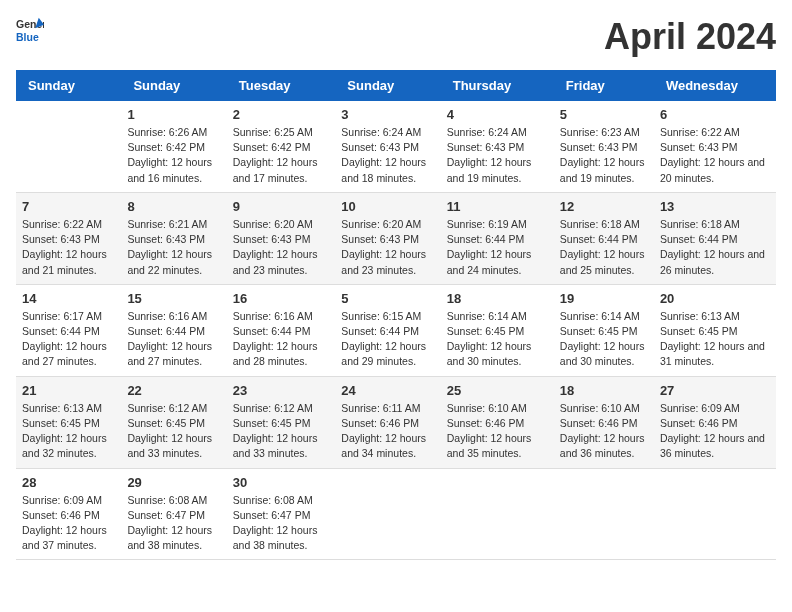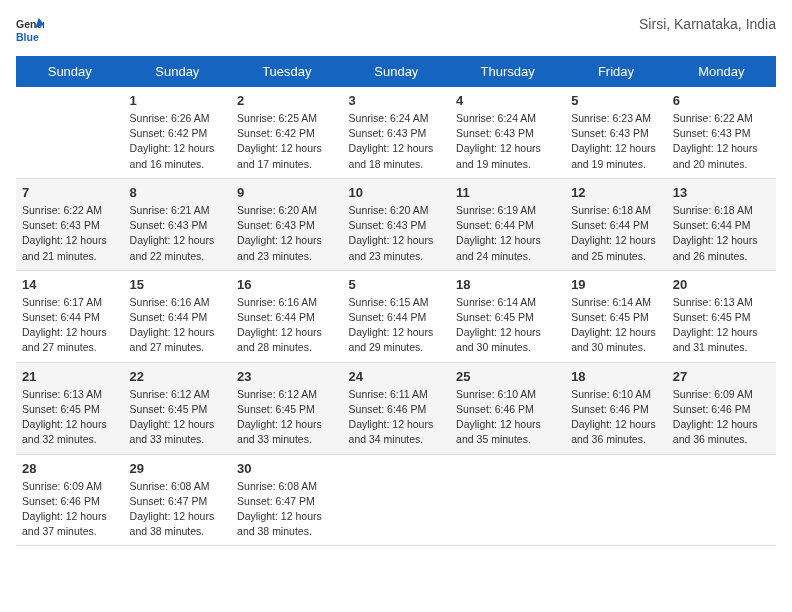--- a/index.html
+++ b/index.html
@@ -38,24 +38,24 @@
       color: #555;
     }
     table {
       width: 100%;
       border-collapse: collapse;
       font-size: 11px;
     }
     thead th {
       background-color: #1565c0;
       color: #fff;
-      padding: 8px 20px;
-      text-align: center;
+      padding: 8px 12px;
+      text-align: left;
       font-size: 13px;
-      font-weight: normal;
+      font-weight: bold;
     }
     tbody tr {
       vertical-align: top;
       border-bottom: 1px solid #ddd;
     }
     tbody tr:nth-child(odd) {
       background: #fff;
     }
     tbody tr:nth-child(even) {
       background: #f5f5f5;
@@ -86,34 +86,34 @@
 
 <div class="header-area">
   <div class="logo">
     <svg class="logo-icon" viewBox="0 0 32 32" xmlns="http://www.w3.org/2000/svg">
       <text x="0" y="14" font-size="12" font-weight="bold" fill="#333">General</text>
       <text x="0" y="28" font-size="12" font-weight="bold" fill="#1565c0">Blue</text>
       <polygon points="26,2 32,10 22,14" fill="#1565c0"></polygon>
     </svg>
   </div>
   <div class="title-area">
-    <div class="sub-title">Sirsi, Karnataka, India</div>
+    <div class="main-title">April 2024</div>
   </div>
 </div>
 
 <table>
   <thead>
     <tr>
     <th>Sunday</th>
         <th>Sunday</th>
         <th>Tuesday</th>
         <th>Sunday</th>
         <th>Thursday</th>
         <th>Friday</th>
-        <th>Monday</th>
+        <th>Wednesday</th>
       </tr>
   </thead>
   <tbody id="calendar-body">
   <tr>
         <td class="empty-cell"></td>
         <td>
           <span class="day-num">1</span>
           <div class="day-info">Sunrise: 6:26 AM<br>Sunset: 6:42 PM<br>Daylight: 12 hours and 16 minutes.</div>
         </td>
         <td>

